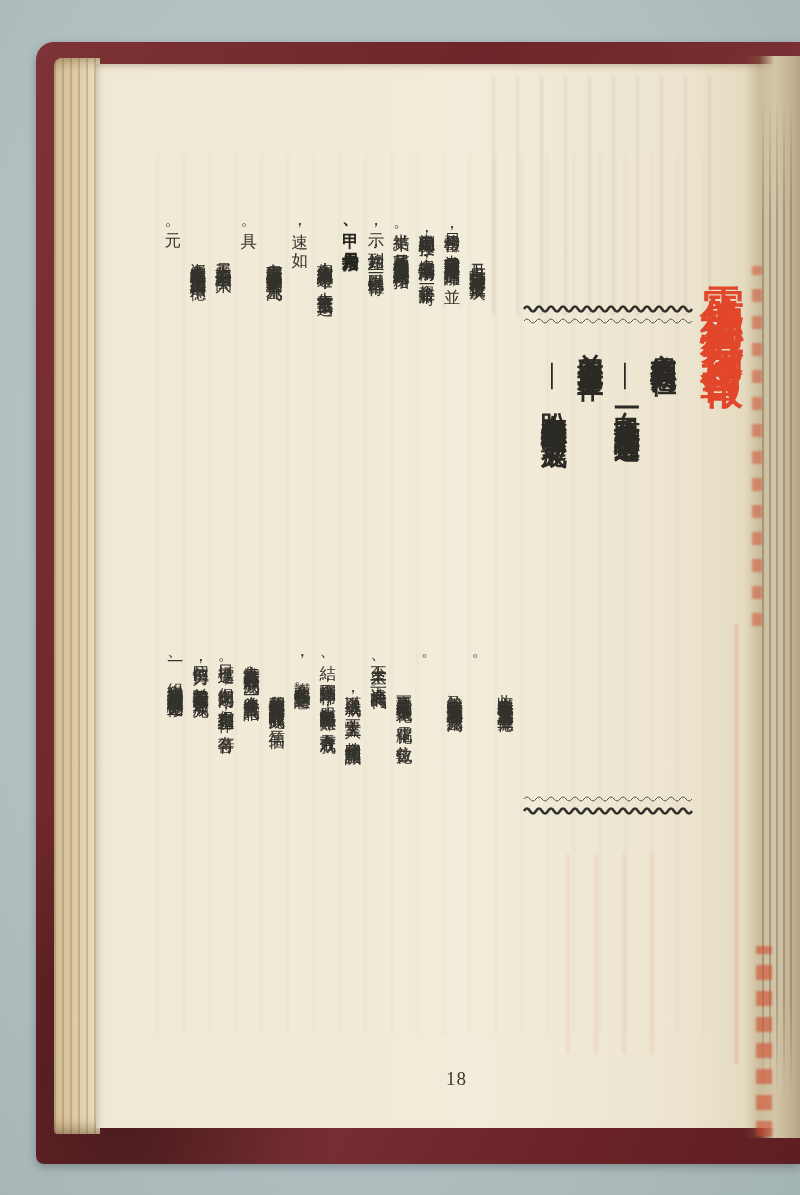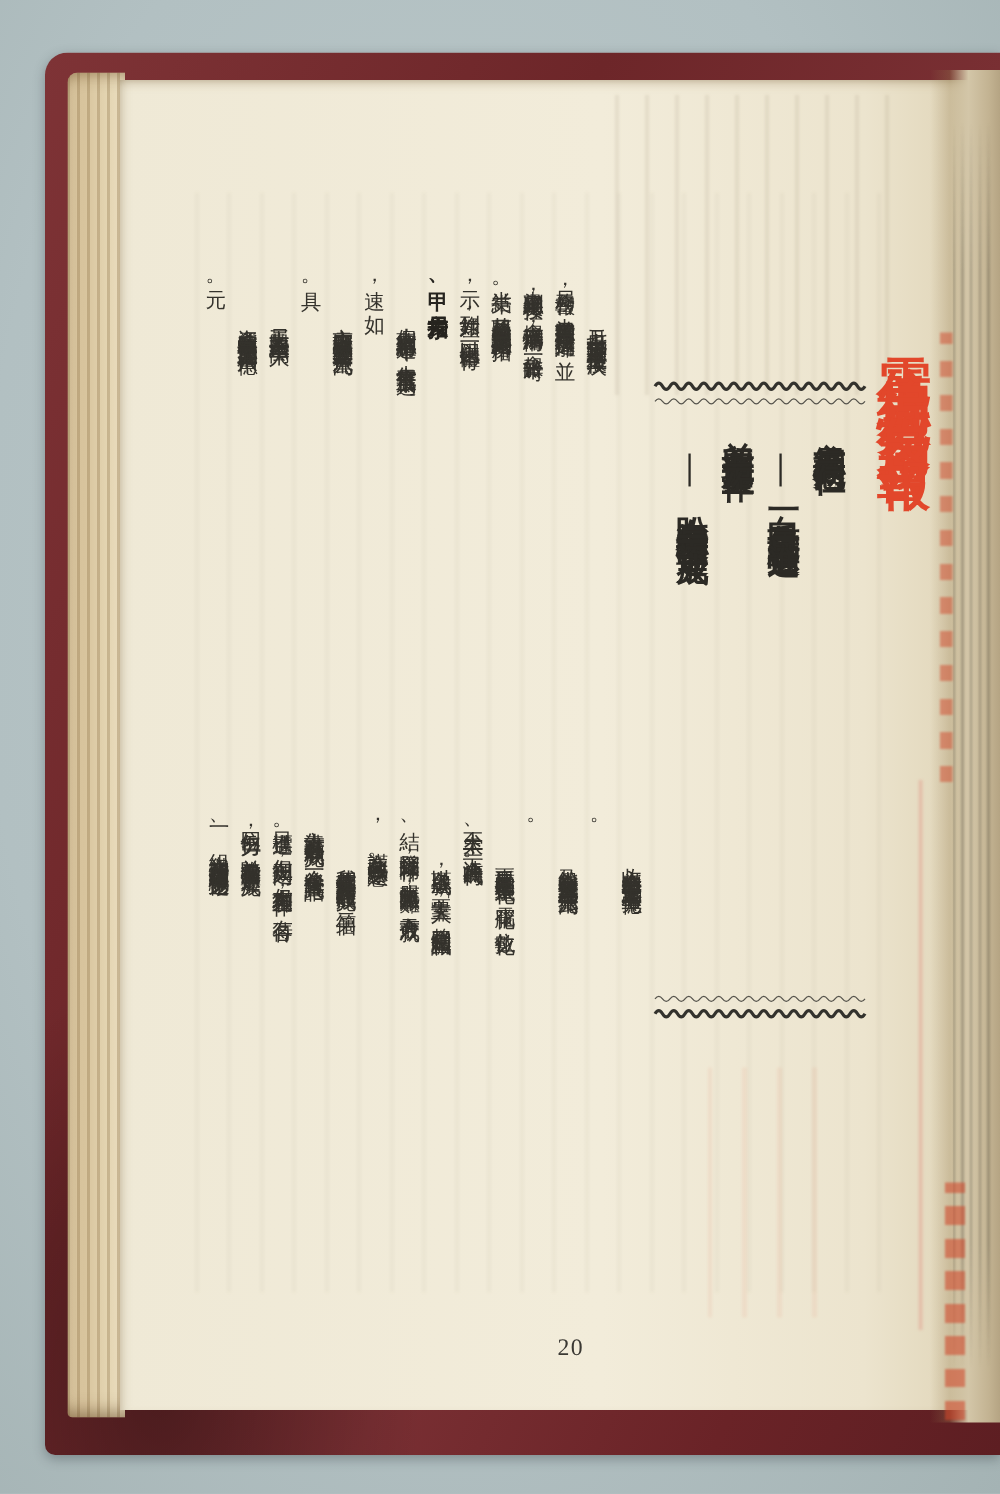--- a/index.html
+++ b/index.html
@@ -155,21 +155,21 @@
       <div class="col i1">以上各項成就，主要靠「人」，賴全體同仁精誠團</div>
       <div class="col">結、發揮團隊精神，克服無數險阻艱難，方有今天成就</div>
       <div class="col">，謹在此向各位致感謝之意。</div>
       <div class="col i1">我們電信六年發展計畫預計將能超額完成，第二個</div>
       <div class="col">六年計畫亦必然可以順利完成，今後將向一千萬具電話</div>
       <div class="col">目標邁進。但在短期之內，仍有左列各項工作，有待各</div>
       <div class="col">位同仁努力，並盼在梁局長領導之下逐一完成：</div>
       <div class="col">一、組織之初步調整及電信總局組織條例之修正。</div>
     </div>
 
-    <div class="page-number">20</div>
+    <div class="page-number">18</div>
   </div>
 
   <div class="gutter">
     <div class="gutter-text"></div>
     <div class="stamp stamp-top"></div>
     <div class="stamp stamp-bottom"></div>
   </div>
 
 </div>
 

